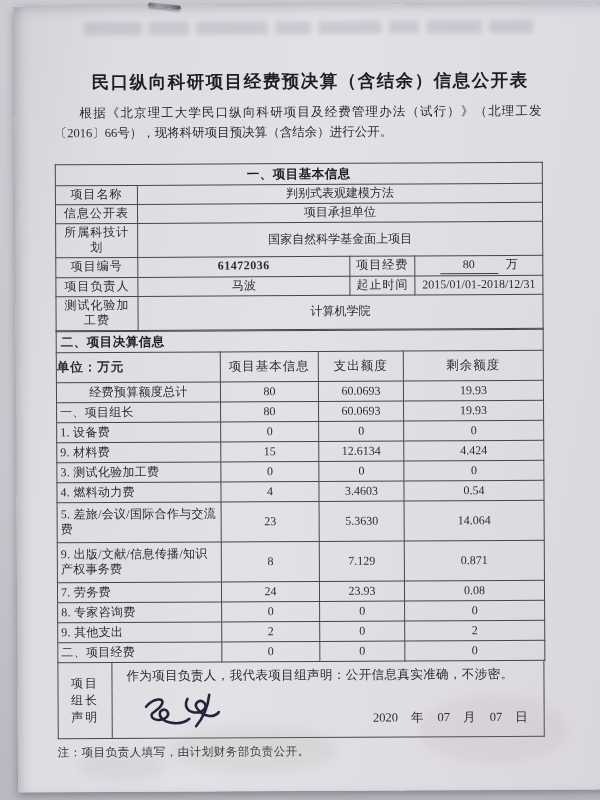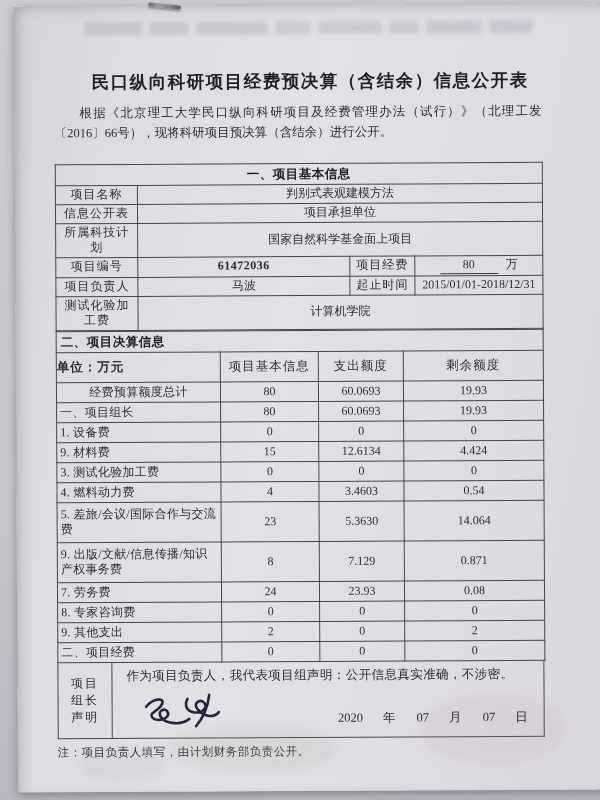--- a/index.html
+++ b/index.html
@@ -58,21 +58,21 @@
   .decl-side {
     width:54px; border-right:1px solid #46464e; display:flex; flex-direction:column;
     justify-content:center; align-items:center; font-size:12px; letter-spacing:2px;
   }
   .decl-main { flex:1; padding:5px 10px 4px 14px; position:relative; }
   .decl-statement { font-size:12.5px; letter-spacing:.4px; }
   .sign-row { position:absolute; left:14px; right:8px; bottom:10px; display:flex; align-items:flex-end; }
   .sign-label { font-size:12.5px; letter-spacing:1px; }
   .sig { margin:0 0 -4px 10px; transform:rotate(-5deg); }
   .date { margin-left:auto; font-size:12.5px; white-space:nowrap; }
-  .date span { margin:0 10px; }
+  .date span { margin:0 3px; }
   .date .dn { font-family:"Liberation Serif",serif; margin:0 8px 0 10px; }
 
   .footnote { margin:6px 0 0 40px; font-size:11.5px; letter-spacing:.5px; color:#2e2e34; }
 </style>
 </head>
 <body>
 
 <div class="sheet">
 
   <div class="bleed-top">

